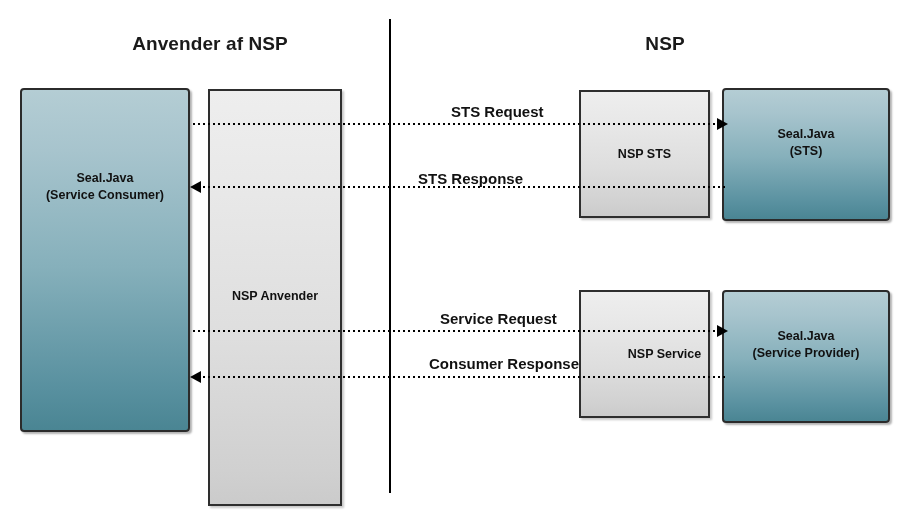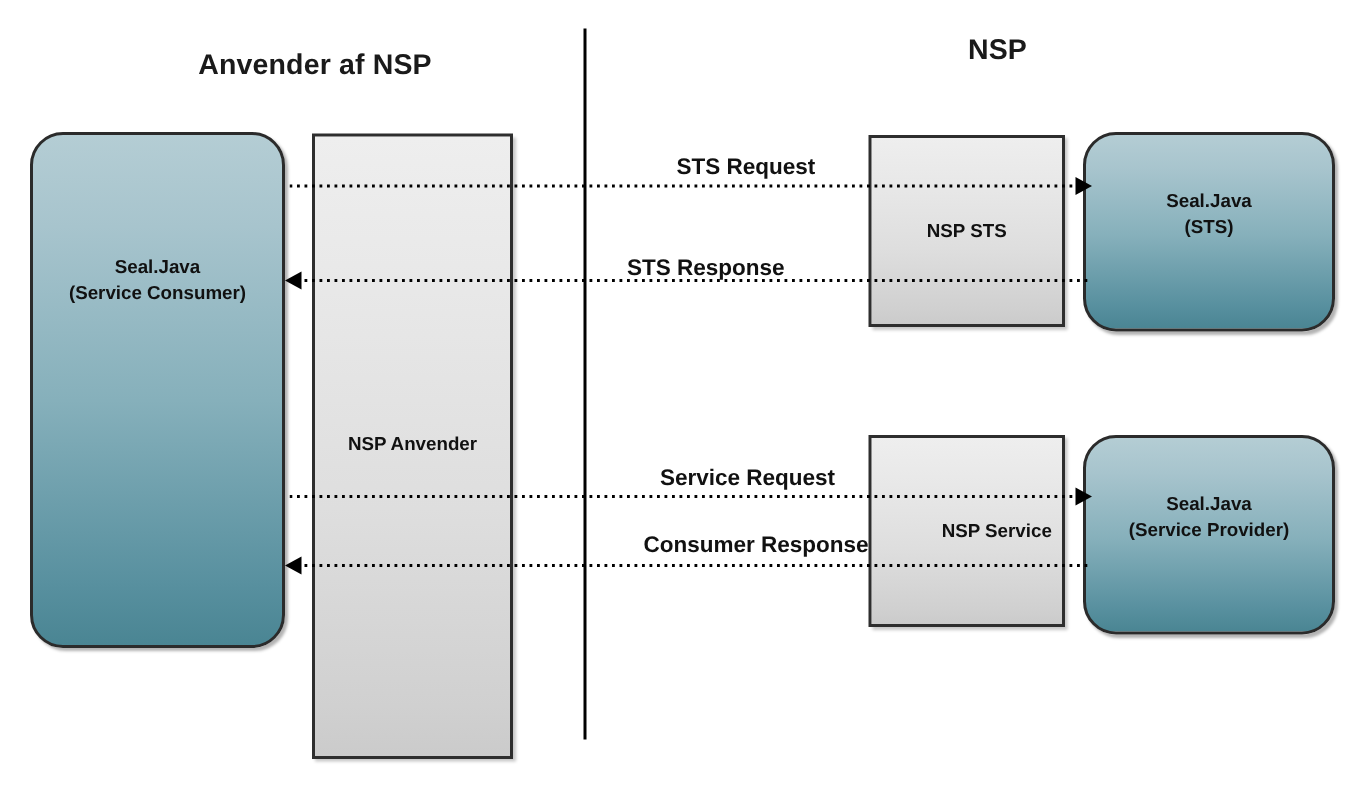--- a/index.html
+++ b/index.html
@@ -22,21 +22,21 @@
   .section-title {
     position: absolute;
     font-size: 19px;
     font-weight: bold;
     color: #1a1a1a;
     text-align: center;
     letter-spacing: 0.1px;
     white-space: nowrap;
   }
   #title-consumer { left: 0px;   top: 33px; width: 420px; }
-  #title-nsp      { left: 470px; top: 23px; width: 390px; }
+  #title-nsp      { left: 470px; top: 33px; width: 390px; }
 
   
   #divider {
     position: absolute;
     left: 389px;
     top: 19px;
     width: 2px;
     height: 474px;
     background: #000000;
   }
@@ -50,21 +50,21 @@
     align-items: center;
     justify-content: center;
     text-align: center;
     font-size: 12.5px;
     font-weight: bold;
     color: #111111;
     line-height: 1.35;
     white-space: pre-line;
   }
   .box.teal {
-    border-radius: 22px;
+    border-radius: 4px;
     border-color: #2b2b2b;
     background: linear-gradient(to bottom, #b4cdd4 0%, #a7c4cd 18%, #86b0bb 52%, #58909f 88%, #4a8593 100%);
     box-shadow: 2px 2px 2px rgba(0,0,0,0.30);
   }
   .box.gray {
     border-radius: 0px;
     background: linear-gradient(to bottom, #eeeeee 0%, #e8e8e8 25%, #dedede 60%, #d0d0d0 92%, #cbcbcb 100%);
     box-shadow: 2px 2px 2px rgba(0,0,0,0.22);
   }
 

